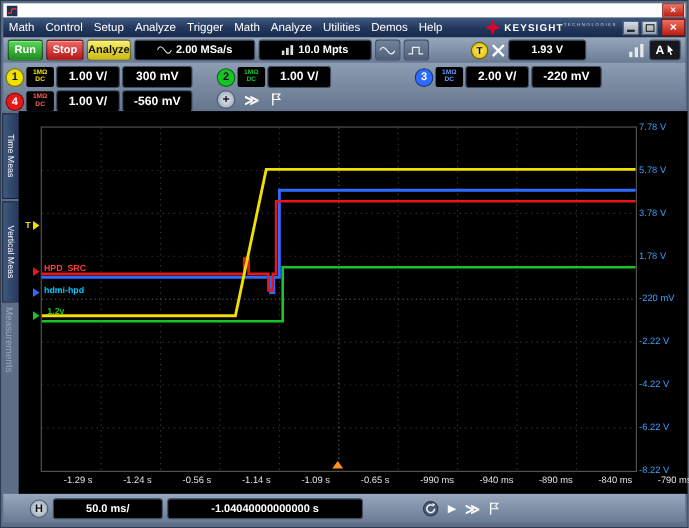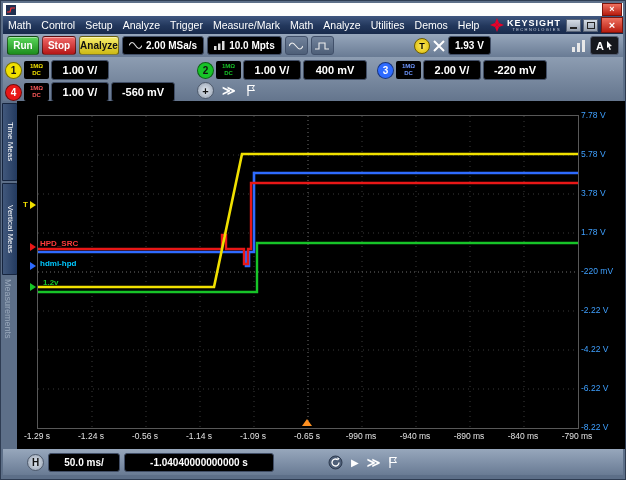--- a/index.html
+++ b/index.html
@@ -11,40 +11,40 @@
     display:flex;align-items:center;font-size:10px;color:#000;gap:4px;padding-left:3px;}
   #title-close{margin-left:auto;margin-right:1px;width:18px;height:11px;background:linear-gradient(#ef7160,#b81d10);
     border:1px solid #7c150c;color:#fff;font-size:9px;font-weight:bold;display:flex;align-items:center;justify-content:center;line-height:1;}
 
   
   #menubar{position:absolute;left:2px;top:15px;right:2px;height:18px;
     background:linear-gradient(180deg,#40577f 0%,#22375c 55%,#182a4b 100%);
     display:flex;align-items:center;color:#fff;font-size:10.5px;}
   .menu-item{padding:0 5px;height:100%;display:flex;align-items:center;white-space:nowrap;}
   #brand{margin-left:auto;display:flex;align-items:center;gap:3px;padding-right:3px;}
-  .brand-text{display:flex;flex-direction:column;line-height:1;align-items:flex-end;}
+  .brand-text{display:flex;line-height:1;}
   .brand-name{font-size:9px;font-weight:bold;letter-spacing:1px;}
   .brand-sub{font-size:4px;letter-spacing:1.4px;color:#cfd6e2;}
   .wbtn{width:13px;height:11px;background:linear-gradient(#d5dce5,#95a0af);border:1px solid #5a6578;
     display:flex;align-items:flex-end;justify-content:center;margin-left:2px;}
   .wbtn .bar{width:7px;height:2px;background:#222;margin-bottom:2px;}
   .wbtn .box{width:6px;height:5px;border:1px solid #222;margin-bottom:2px;}
   .wclose{width:20px;height:14px;background:linear-gradient(#ef7160,#b81d10);border:1px solid #7c150c;
     color:#fff;font-weight:bold;font-size:11px;display:flex;align-items:center;justify-content:center;margin-left:3px;line-height:1;}
 
   
   #toolbar{position:absolute;left:2px;top:33px;right:2px;height:23px;
     background:linear-gradient(180deg,#97a7bc,#697b94);display:flex;align-items:center;gap:3px;padding:0 4px;}
   .tb-btn{height:17px;border-radius:3px;border:1px solid rgba(0,0,0,.5);font-weight:bold;font-size:10px;
     display:flex;align-items:center;justify-content:center;box-shadow:inset 0 1px 0 rgba(255,255,255,.45);}
   .run{width:30px;background:linear-gradient(#5bd85b,#1d8d1d);color:#fff;}
   .stop{width:32px;background:linear-gradient(#f26a6a,#b51616);color:#fff;}
   .single{width:38px;background:linear-gradient(#f8ef6e,#cdb914);color:#111;}
   .blackbox{background:#000;border:1px solid #414e66;border-radius:3px;color:#fff;
-    font-size:10px;font-weight:bold;height:17px;display:flex;align-items:center;justify-content:center;gap:4px;padding:0 6px;white-space:nowrap;}
+    font-size:10px;font-weight:bold;height:17px;display:flex;align-items:center;justify-content:center;gap:4px;padding:0 20px;white-space:nowrap;}
   .wavebtn{width:21px;height:17px;border-radius:3px;border:1px solid #41506a;
     background:linear-gradient(#72839c,#4e5f78);display:flex;align-items:center;justify-content:center;}
   .spacer{flex:1;}
   .tbadge{width:14px;height:14px;border-radius:50%;background:radial-gradient(#ffe95e,#d8b900);
     border:1px solid #6d5c00;color:#000;font-size:9px;font-weight:bold;display:flex;align-items:center;justify-content:center;}
   .hbadge{width:15px;height:15px;border-radius:50%;background:radial-gradient(#e3e9f1,#909cad);
     border:1px solid #4e5a6c;color:#111;font-size:10px;font-weight:bold;display:flex;align-items:center;justify-content:center;}
   .abtn{width:27px;height:17px;background:#16181d;border:1px solid #566074;border-radius:3px;
     color:#fff;font-size:11px;font-weight:bold;display:flex;align-items:center;justify-content:center;gap:2px;}
 
@@ -73,21 +73,21 @@
   #sidebar{position:absolute;left:0;top:100px;width:16px;height:348px;}
   .vtab{position:absolute;left:1px;width:14px;background:linear-gradient(90deg,#41587c,#233a5f);
     border:1px solid #16253f;color:#fff;font-size:8px;writing-mode:vertical-rl;
     display:flex;align-items:center;justify-content:center;border-radius:0 2px 2px 0;}
   .vlabel{position:absolute;left:2px;color:#9aa9bc;font-size:9px;writing-mode:vertical-rl;}
 
   
   #scope{position:absolute;left:16px;top:100px;width:608px;height:348px;background:#000;}
   #grid{position:absolute;left:20px;top:14px;width:540px;height:312px;border:1px solid #585858;box-sizing:content-box;}
   .ytick{position:absolute;left:564px;width:42px;color:#3fa0ff;font-size:8.5px;text-align:left;}
-  .xtick{position:absolute;top:330px;width:40px;color:#e2e2e2;font-size:8.5px;text-align:center;}
+  .xtick{position:absolute;top:330px;width:40px;color:#e2e2e2;font-size:8.5px;padding-left:41px;}
   .tracelab{position:absolute;font-size:8px;font-weight:bold;}
   .lab-red{color:#ff3b3b}.lab-cyan{color:#00c8ff}.lab-green{color:#17c428}
   .lmarker{position:absolute;width:0;height:0;border-top:4px solid transparent;border-bottom:4px solid transparent;}
   .trigT{position:absolute;color:#f0e000;font-size:8px;font-weight:bold;}
   .tmarker{position:absolute;width:0;height:0;border-left:5px solid transparent;border-right:5px solid transparent;
     border-bottom:7px solid #ff9020;}
 
   
   #hbar{position:absolute;left:2px;top:448px;right:2px;height:26px;
     background:linear-gradient(180deg,#97a7bc,#697b94);display:flex;align-items:center;gap:4px;padding-left:24px;}
@@ -106,21 +106,20 @@
     </svg>
     <div id="title-close">×</div>
   </div>
 
   <div id="menubar">
     <span class="menu-item">Math</span>
     <span class="menu-item">Control</span>
     <span class="menu-item">Setup</span>
     <span class="menu-item">Analyze</span>
     <span class="menu-item">Trigger</span>
-    <span class="menu-item">Measure/Mark</span>
     <span class="menu-item">Math</span>
     <span class="menu-item">Analyze</span>
     <span class="menu-item">Utilities</span>
     <span class="menu-item">Demos</span>
     <span class="menu-item">Help</span>
     <div id="brand">
       <svg width="14" height="14">
         <g fill="#e90029">
           <path d="M7 0 L9 5 L7 7 L5 5 Z"></path>
           <path d="M14 7 L9 9 L7 7 L9 5 Z"></path>
@@ -192,30 +191,30 @@
 
   <div id="chanbar">
 
     <div class="chan" style="left:2px;top:3px;">
       <div class="badge b1">1</div>
       <div class="coupling">
         <span class="c1">1MΩ</span>
         <span class="c1">DC</span>
       </div>
       <div class="valbox scale">1.00 V/</div>
+      <div class="valbox offset">300 mV</div>
     </div>
 
     <div class="chan" style="left:194px;top:3px;">
       <div class="badge b2">2</div>
       <div class="coupling">
         <span class="c2">1MΩ</span>
         <span class="c2">DC</span>
       </div>
       <div class="valbox scale">1.00 V/</div>
-      <div class="valbox offset">400 mV</div>
     </div>
 
     <div class="chan" style="left:374px;top:3px;">
       <div class="badge b3">3</div>
       <div class="coupling">
         <span class="c3">1MΩ</span>
         <span class="c3">DC</span>
       </div>
       <div class="valbox scale">2.00 V/</div>
       <div class="valbox offset">-220 mV</div>

